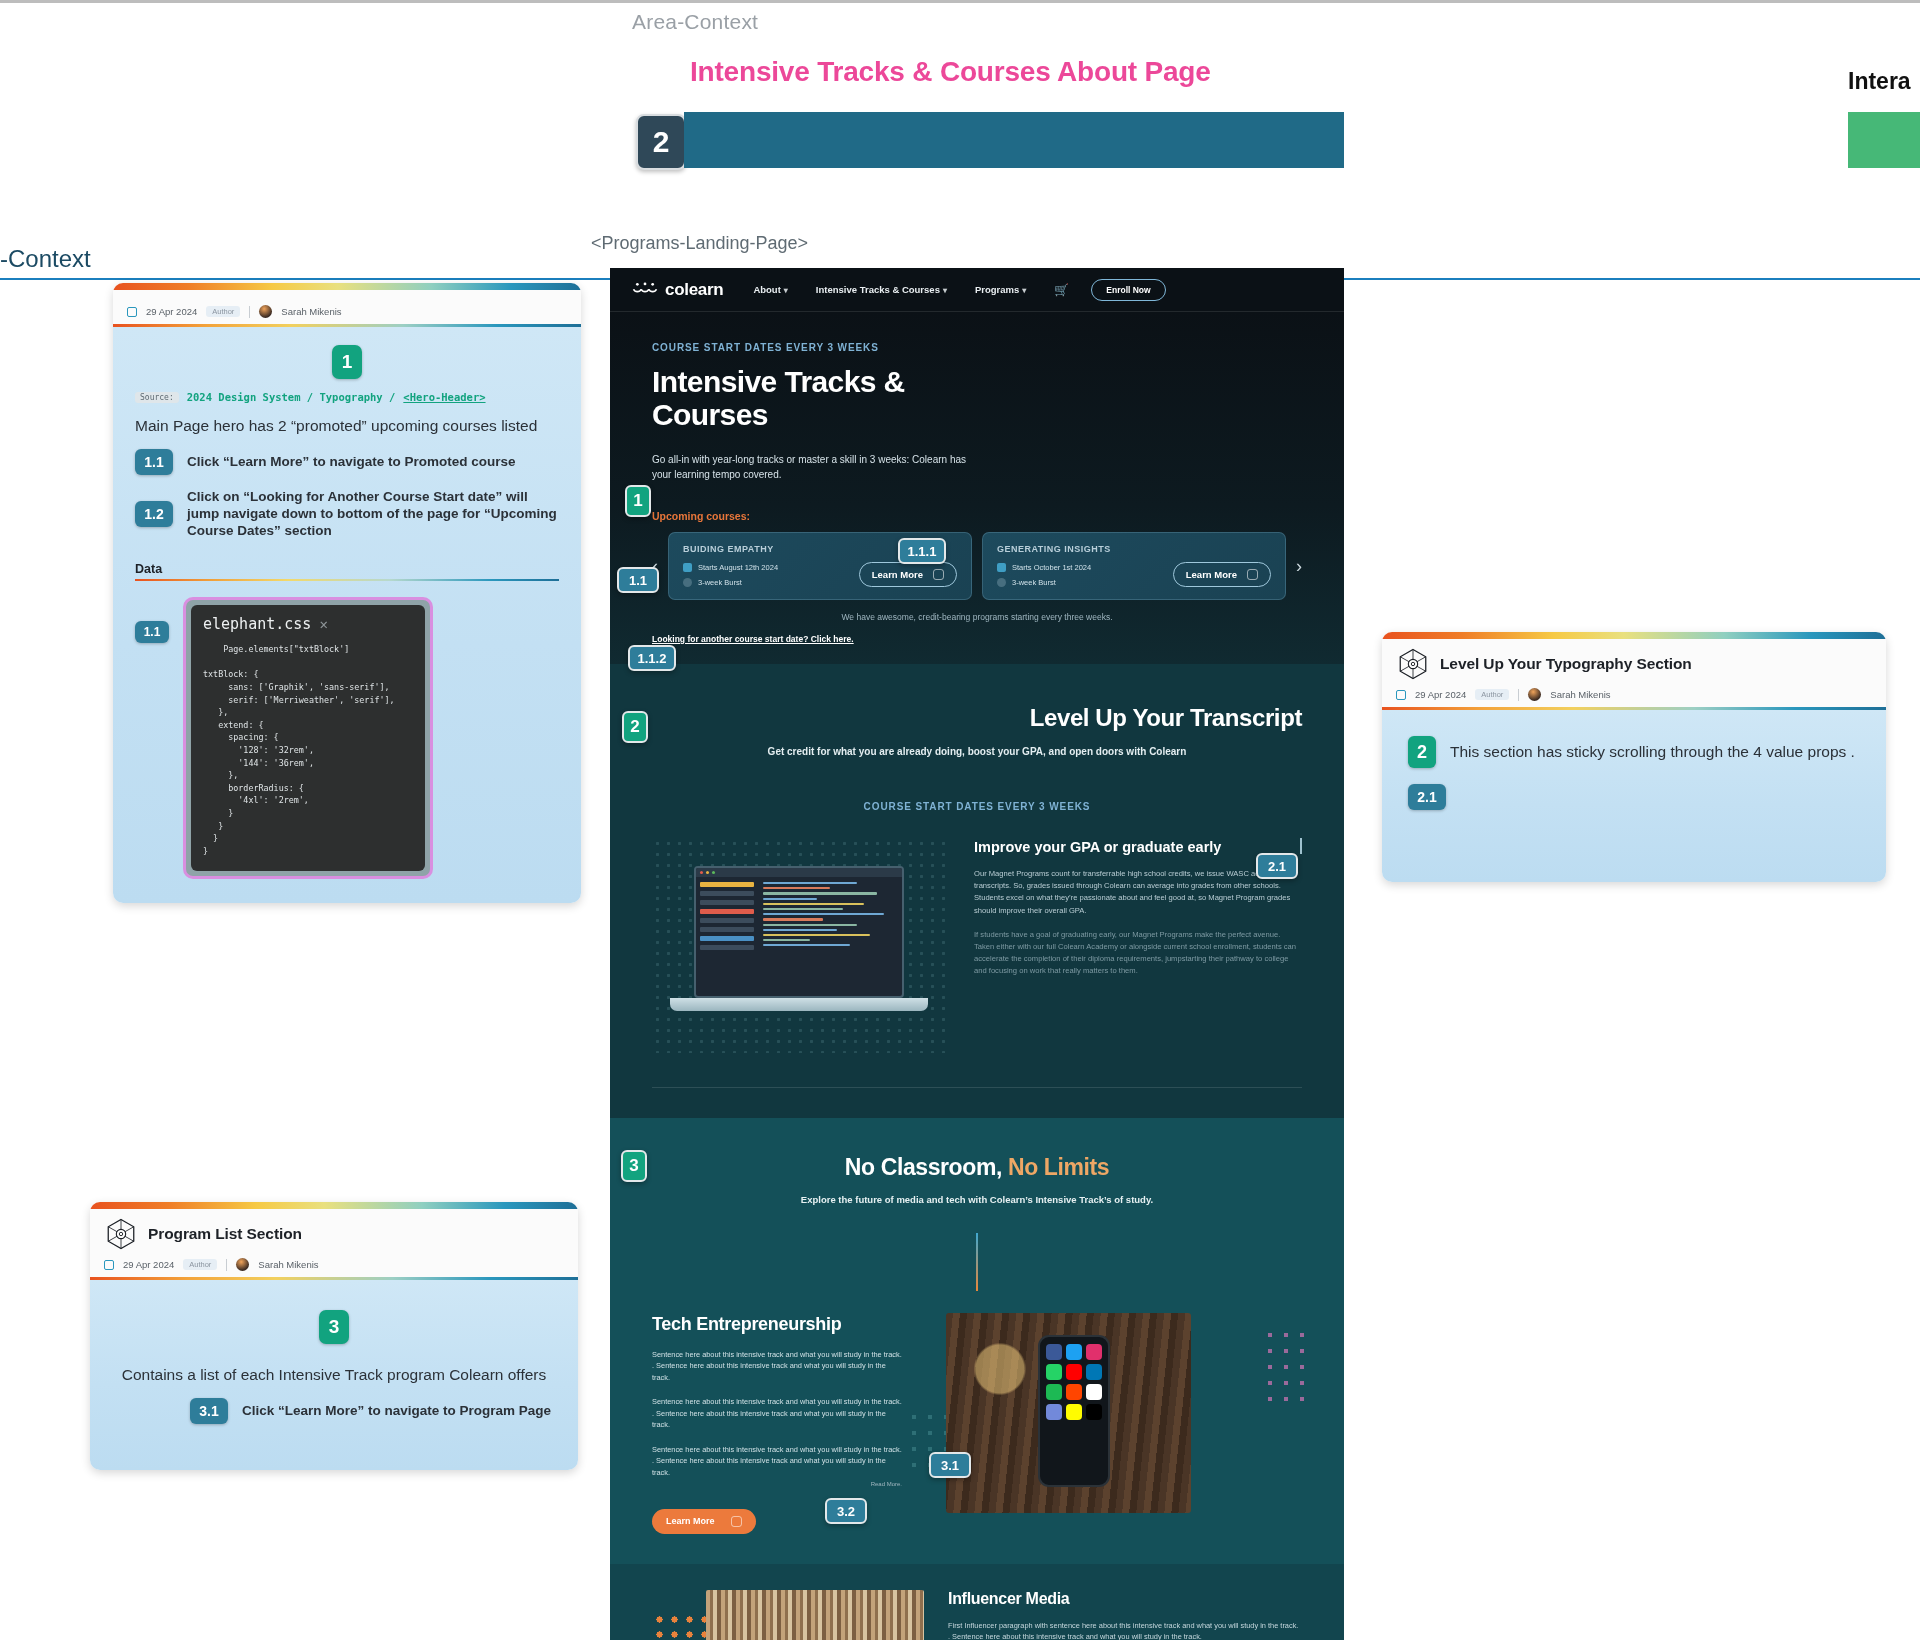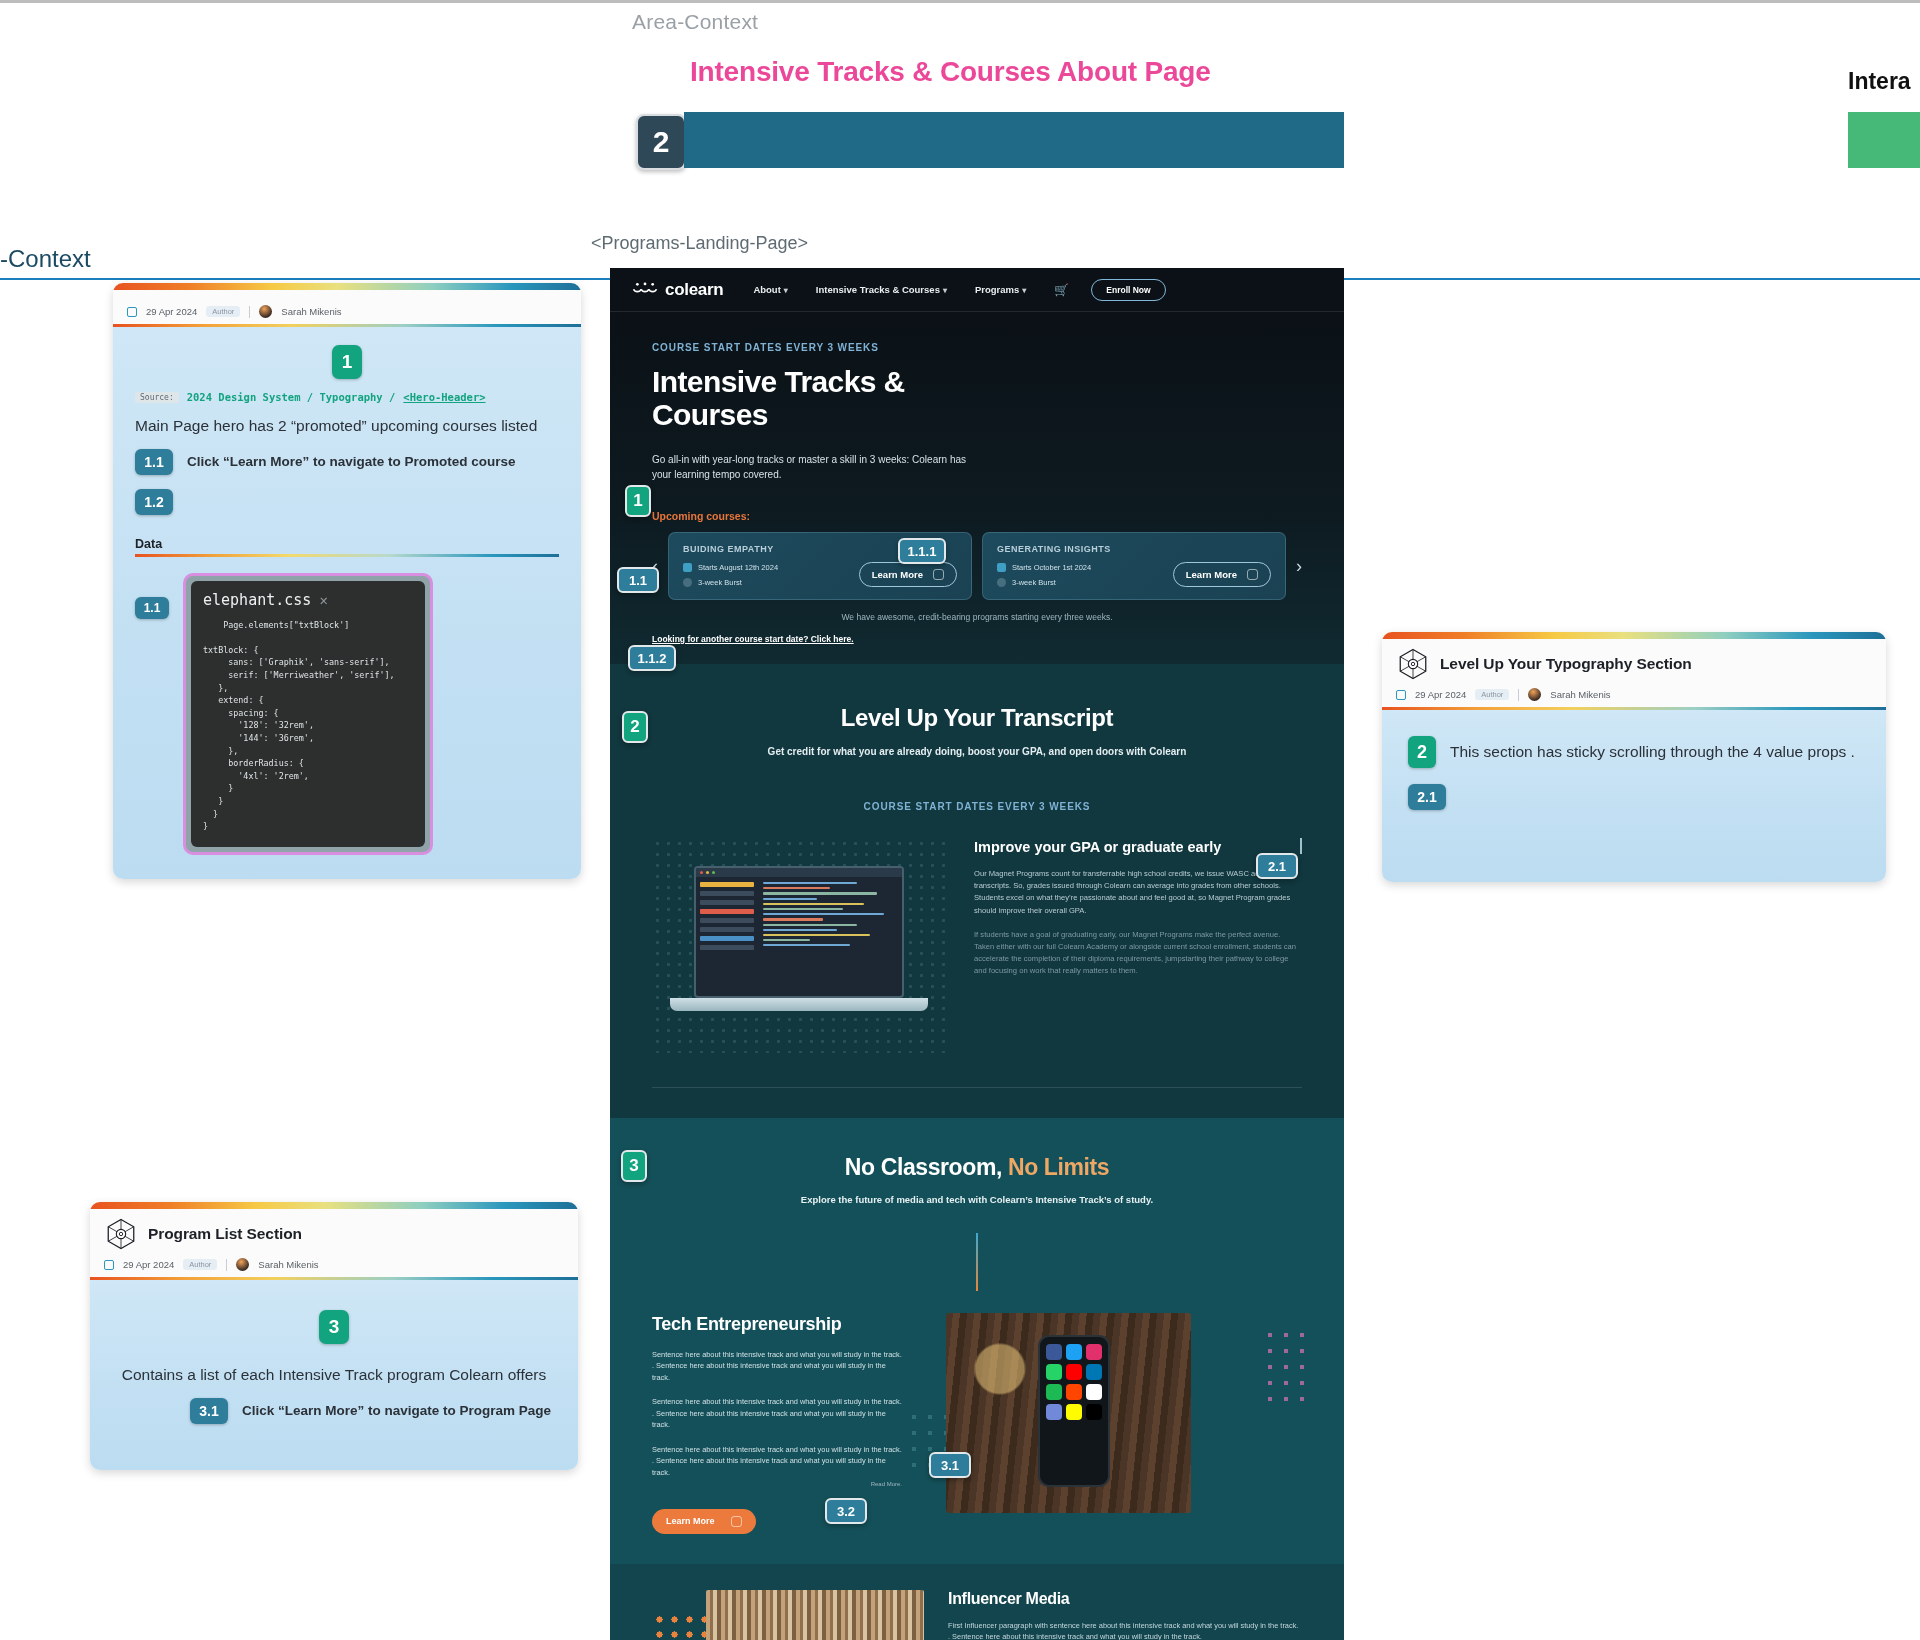--- a/index.html
+++ b/index.html
@@ -174,21 +174,21 @@
     border:1px solid #9fc8dc; border-radius:40px;
     padding:6px 12px; color:#fff; font-size:9.5px; font-weight:bold; white-space:nowrap;
   }
   .btn-sq { width:11px; height:11px; border:1px solid rgba(255,255,255,.55); border-radius:3px; }
 
   .caption-center { text-align:center; color:#9fb6c0; font-size:8.5px; margin-top:12px; }
   .click-here { color:#fff; font-size:8.5px; font-weight:bold; text-decoration:underline; margin-top:12px; display:inline-block; }
 
   
   .sect-transcript { background:#11373f; padding:40px 42px 30px 42px; }
-  .sec-h2 { color:#fff; font-size:24px; font-weight:bold; text-align:center; letter-spacing:-.4px; }
+  .sec-h2 { color:#fff; font-size:24px; font-weight:bold; text-align:right; letter-spacing:-.4px; }
   .sec-sub { color:#e4eef1; font-size:10px; font-weight:bold; text-align:center; margin-top:12px; line-height:1.5; }
   .eyebrow-c { color:#7fb2d4; font-size:10px; font-weight:bold; letter-spacing:.9px; text-align:center; margin-top:42px; }
 
   .prop-row { display:flex; gap:22px; margin-top:26px; align-items:flex-start; }
   .laptop-art { width:300px; height:215px; position:relative; flex:none; }
   .dotgrid { position:absolute; inset:0;
     background-image:radial-gradient(#2b555d 1.4px, transparent 1.5px);
     background-size:11px 11px; opacity:.85; }
   .screen {
     position:absolute; left:42px; top:28px; width:210px; height:132px;
@@ -322,20 +322,21 @@
         <span class="src-link">&lt;Hero-Header&gt;</span>
       </div>
       <div class="note-lead">Main Page hero has 2 “promoted” upcoming courses listed</div>
 
       <div class="sub-row">
         <span class="badge badge-blue b-sm">1.1</span>
         <span class="sub-txt">Click “Learn More” to navigate to Promoted course</span>
       </div>
       <div class="sub-row">
         <span class="badge badge-blue b-sm">1.2</span>
+        <span class="sub-txt">Click on “Looking for Another Course Start date” will jump navigate down to bottom of the page for “Upcoming Course Dates” section</span>
       </div>
 
       <div class="data-label">Data</div>
       <div class="data-rule"></div>
 
       <div class="code-wrap">
         <span class="badge badge-blue b-xs" style="margin-top:24px;">1.1</span>
         <div class="code-frame">
           <div class="code-inner">
             <div class="code-tab">

